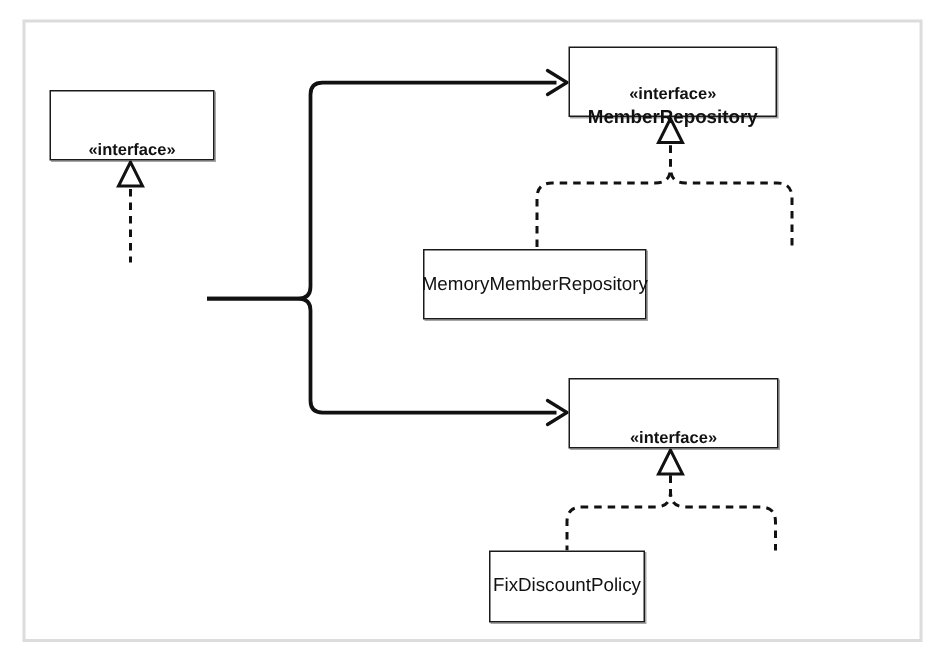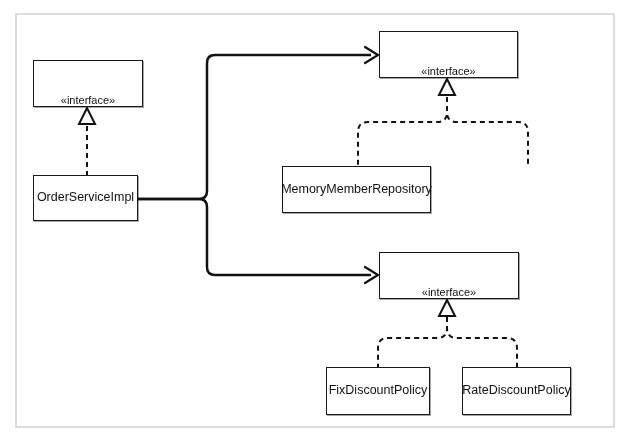--- a/index.html
+++ b/index.html
@@ -11,21 +11,21 @@
     position:absolute;left:15px;top:13px;width:600px;height:415px;
     border:2px solid #dcdcdc;background:#ffffff;box-sizing:border-box;
   }
   .edges{position:absolute;left:0;top:0;width:626px;height:443px;}
   .node{
     position:absolute;box-sizing:border-box;background:#ffffff;
     border:1.5px solid #1a1a1a;box-shadow:1px 1px 0 rgba(0,0,0,0.35);
     display:flex;flex-direction:column;align-items:center;justify-content:center;
     text-align:center;color:#111111;line-height:1.25;
   }
-  .node .stereo{font-size:11px;font-weight:400;margin-top:35px;}
+  .node .stereo{font-size:11px;font-weight:700;margin-top:35px;}
   .node .name{font-size:12.5px;font-weight:400;white-space:nowrap;}
   .node.iface .name{font-weight:700;}
   
   #n-order-service        {left:33px; top:60px;  width:110px;height:47px;}
   #n-order-service-impl   {left:33px; top:175px; width:105px;height:46px;}
   #n-member-repository    {left:379px;top:31px;  width:139px;height:47px;}
   #n-memory-member-repo   {left:282px;top:166px; width:149px;height:47px;}
   #n-db-member-repo       {left:455px;top:166px; width:148px;height:47px;}
   #n-discount-policy      {left:379px;top:252px; width:140px;height:47px;}
   #n-fix-discount-policy  {left:326px;top:367px; width:104px;height:48px;}
@@ -68,37 +68,32 @@
       <path class="dash" d="M447,317 L447,328 Q447,338 437,338 L388,338 Q378,338 378,348 L378,367"></path>
       <path class="dash" d="M447,317 L447,328 Q447,338 457,338 L507,338 Q517,338 517,348 L517,367"></path>
       <polygon class="tri" points="447,300 439,316 455,316"></polygon>
     </g>
   </svg>
 
   <div class="node iface" id="n-order-service">
     <span class="stereo">«interface»</span>
   </div>
 
-  <div class="node" id="n-order-service-impl">
-    <span class="name">OrderServiceImpl</span>
-  </div>
 
   <div class="node iface" id="n-member-repository">
     <span class="stereo">«interface»</span>
+    <span class="name">MemberRepository</span>
   </div>
 
   <div class="node" id="n-memory-member-repo">
     <span class="name">MemoryMemberRepository</span>
   </div>
 
 
   <div class="node iface" id="n-discount-policy">
     <span class="stereo">«interface»</span>
   </div>
 
   <div class="node" id="n-fix-discount-policy">
     <span class="name">FixDiscountPolicy</span>
   </div>
 
-  <div class="node" id="n-rate-discount-policy">
-    <span class="name">RateDiscountPolicy</span>
-  </div>
 </div>
 
 </body></html>

